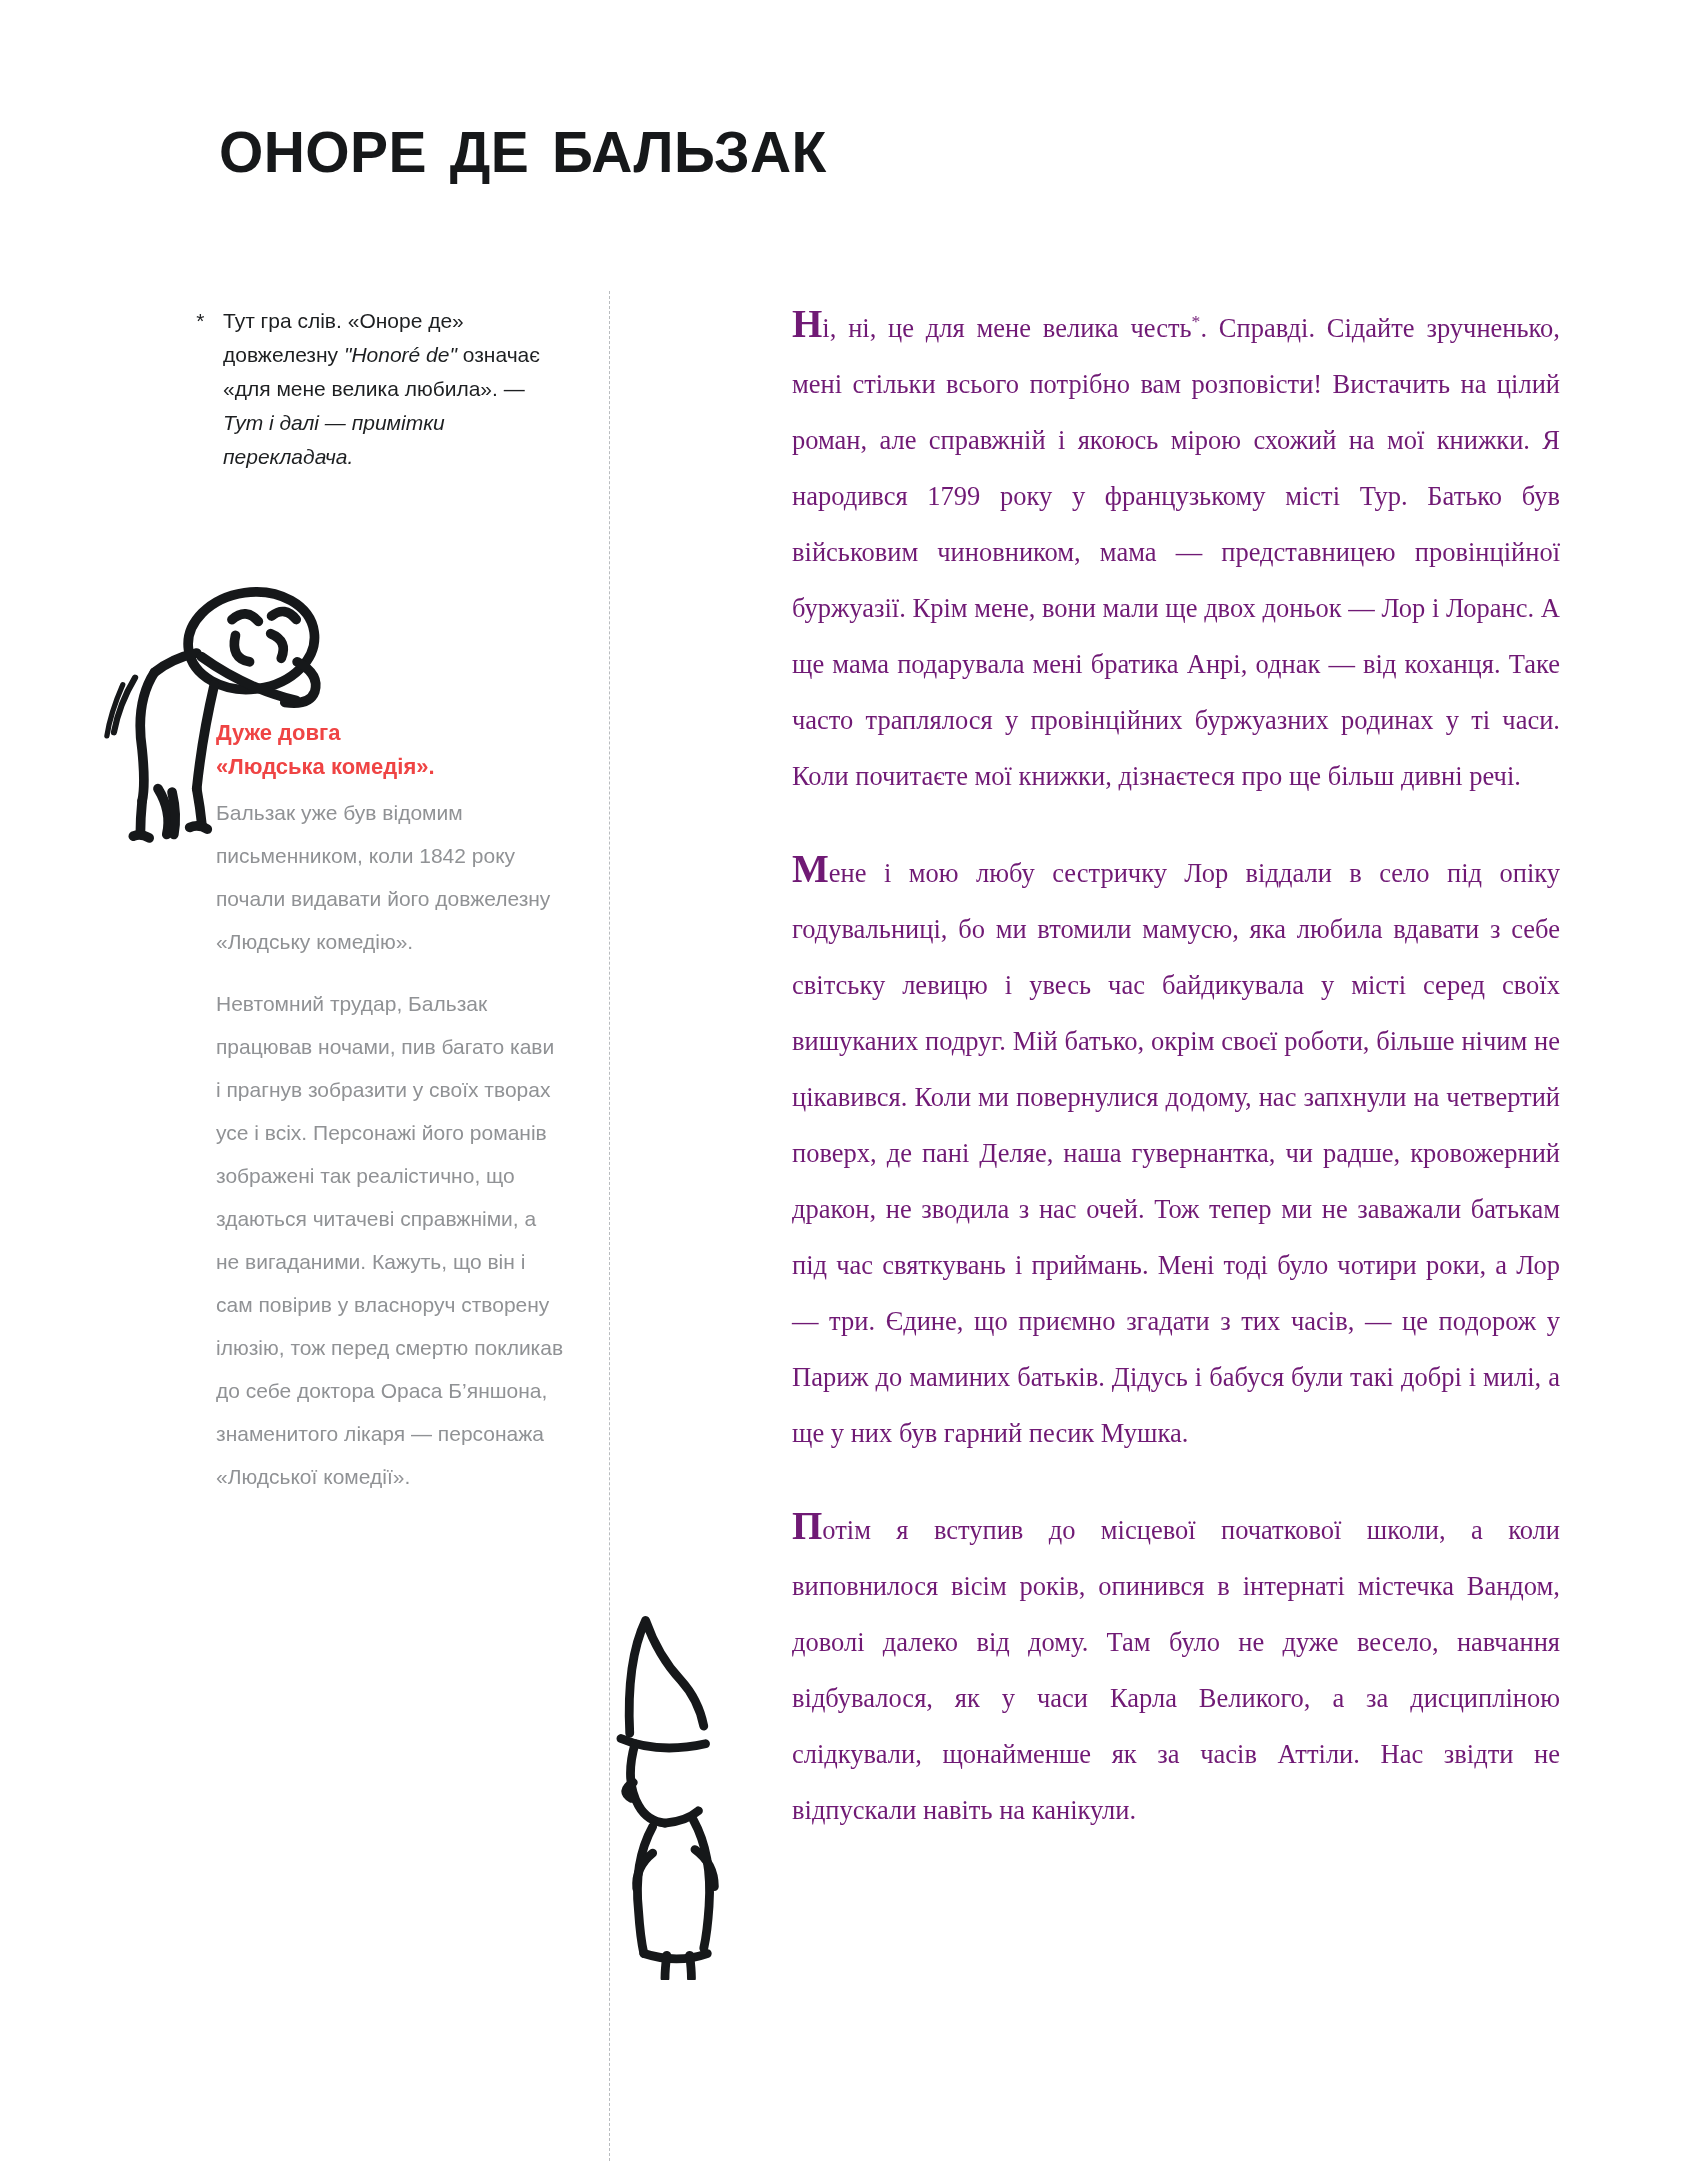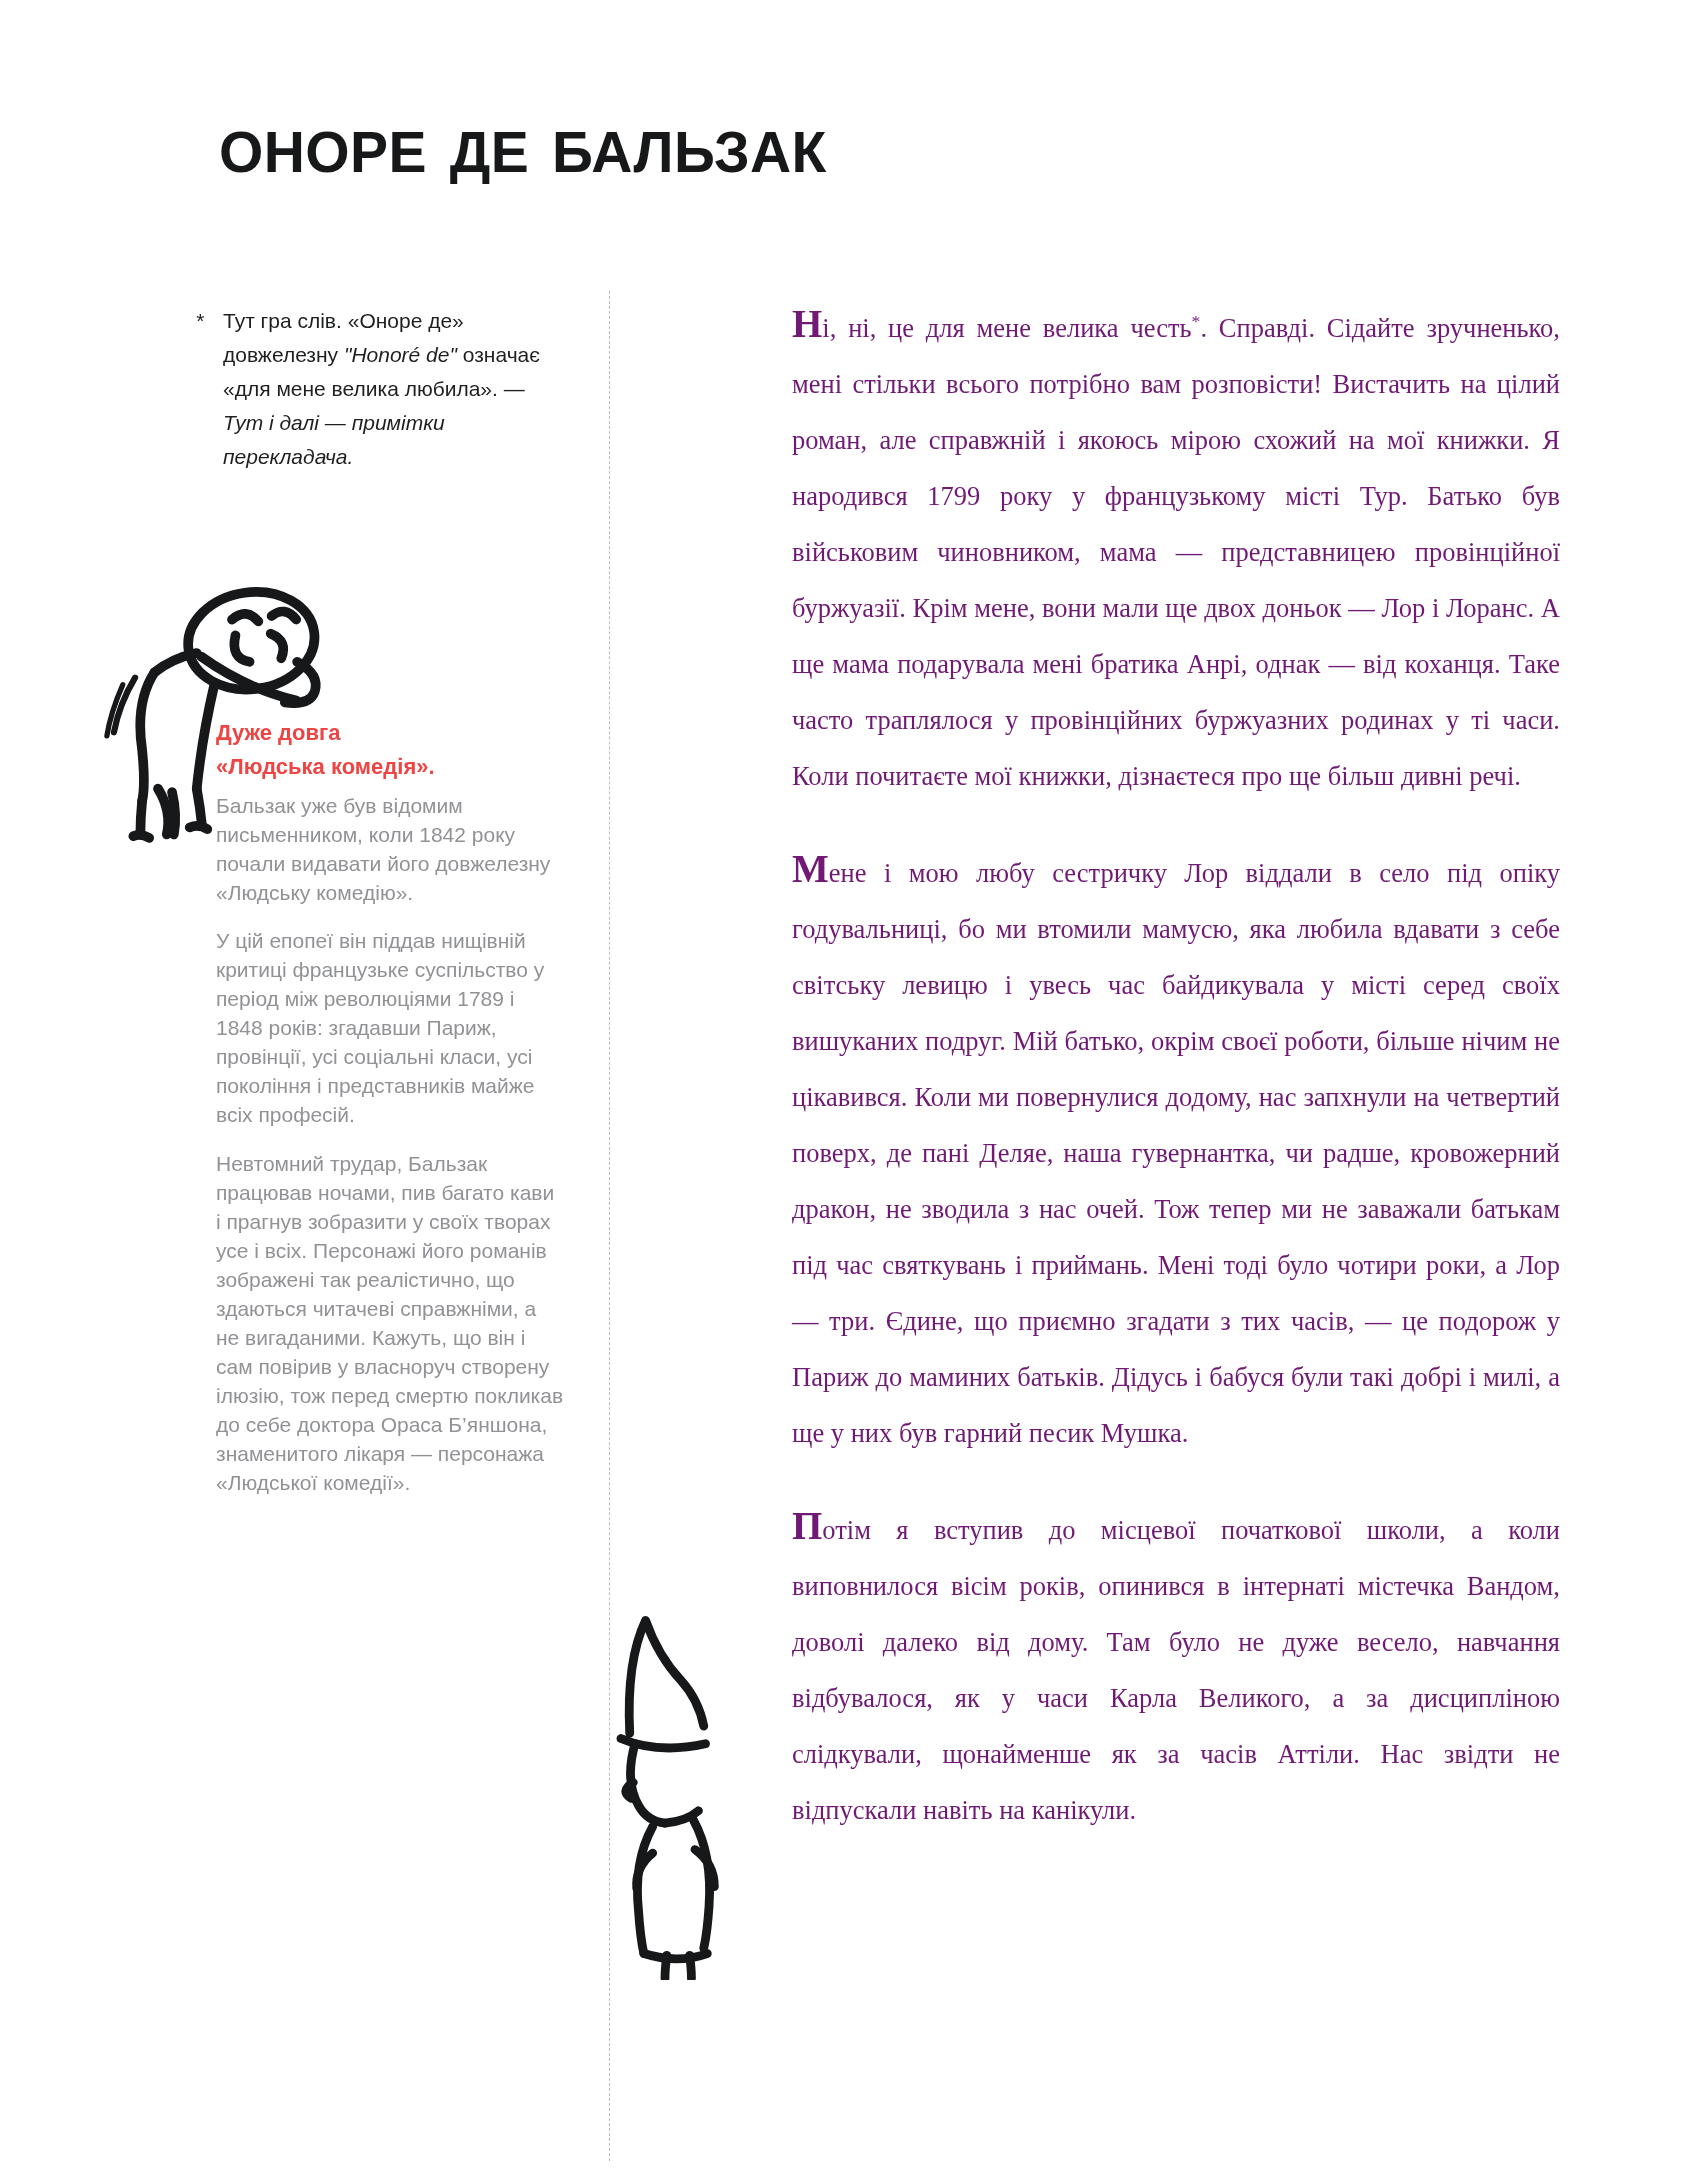--- a/index.html
+++ b/index.html
@@ -96,21 +96,21 @@
     font-family: "Liberation Sans", sans-serif;
     font-weight: 700;
     font-size: 22px;
     line-height: 34px;
     color: #ef4444;
     margin: 0 0 7px 0;
   }
   .sidebar p {
     font-family: "Liberation Sans", sans-serif;
     font-size: 21px;
-    line-height: 29px;
+    line-height: 43px;
     color: #909295;
     margin: 0 0 19.4px 0;
   }
 
   
   .doodle-2 {
     position: absolute;
     left: 582px;
     top: 1601px;
     width: 203px;
@@ -197,21 +197,20 @@
       </g>
     </svg>
   </div>
 
   <div class="sidebar">
     <div class="sidebar-title">
       <span>Дуже довга</span><br>
       <span>«Людська комедія».</span>
     </div>
     <p>Бальзак уже був відомим письменником, коли 1842 року почали видавати його довжелезну «Людську комедію».</p>
-    <p>У цій епопеї він піддав нищівній критиці французьке суспільство у період між революціями 1789 і 1848 років: згадавши Париж, провінції, усі соціальні класи, усі покоління і представників майже всіх професій.</p>
     <p>Невтомний трудар, Бальзак працював ночами, пив багато кави і прагнув зобразити у своїх творах усе і всіх. Персонажі його романів зображені так реалістично, що здаються читачеві справжніми, а не вигаданими. Кажуть, що він і сам повірив у власноруч створену ілюзію, тож перед смертю покликав до себе доктора Ораса Б’яншона, знаменитого лікаря — персонажа «Людської комедії».</p>
   </div>
 
   <div class="doodle-2">
     <svg viewBox="0 0 230 430" width="203" height="379" aria-hidden="true">
       <g fill="none" stroke="#16181a" stroke-width="10" stroke-linecap="round" stroke-linejoin="round">
 
         <path d="M54 150 q-4 -82 18 -128 q14 40 40 68 q20 22 26 52"></path>
 
         <path d="M44 156 q42 18 96 6"></path>

